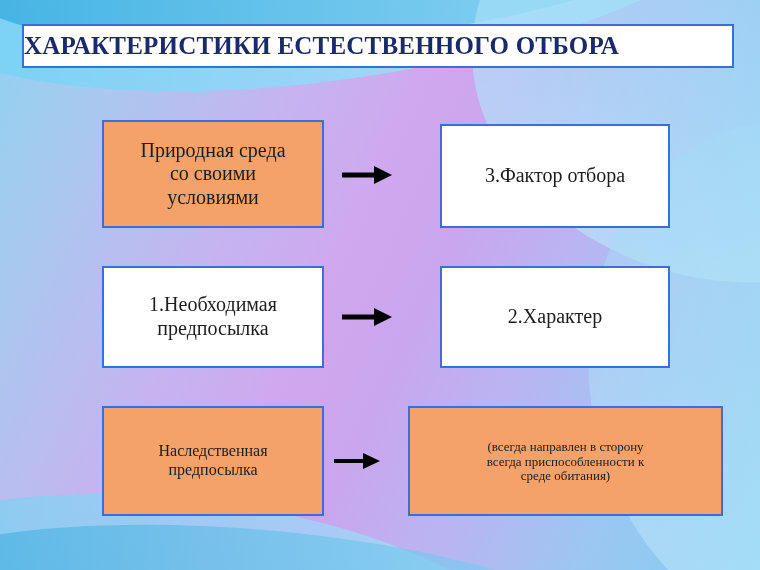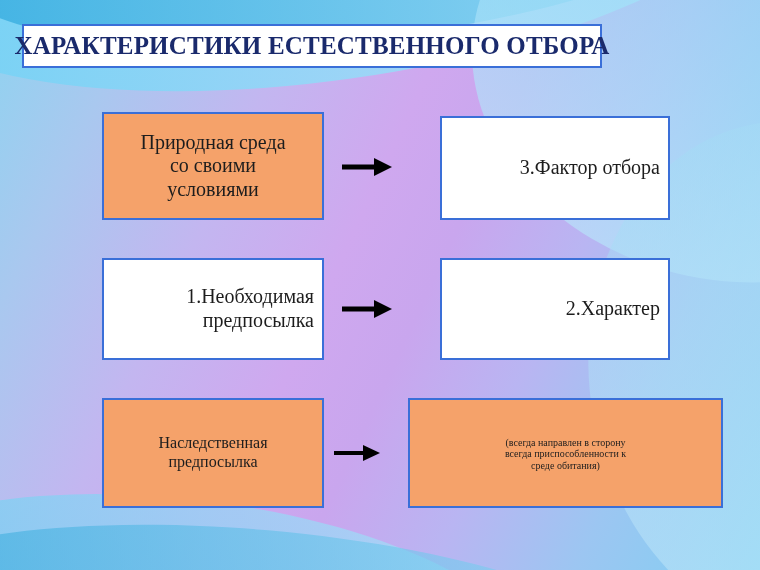--- a/index.html
+++ b/index.html
@@ -74,65 +74,65 @@
     background: linear-gradient(70deg, #2da5da, #8ad6f3);
     transform: rotate(5deg);
     opacity: .6;
   }
 
   
   #title-bar {
     position: absolute;
     left: 22px;
     top: 24px;
-    width: 580px;
+    width: 712px;
     height: 44px;
     background: #ffffff;
     border: 2px solid #3a6fd8;
     box-sizing: border-box;
     display: flex;
     align-items: center;
-    justify-content: center;
+    justify-content: flex-start;
   }
   #title-text {
     font-family: "Liberation Serif", serif;
     font-weight: bold;
     font-size: 25px;
     letter-spacing: .2px;
     color: #1a2a6c;
     white-space: nowrap;
   }
 
   
   #diagram {
     position: absolute;
     left: 0;
-    top: 0;
+    top: 8px;
     width: 760px;
     height: 468px;
   }
   .box {
     position: absolute;
     box-sizing: border-box;
     display: flex;
     align-items: center;
     justify-content: center;
     text-align: center;
     border: 2px solid #3a6fd8;
     font-family: "Liberation Serif", serif;
     color: #1d1d1d;
     line-height: 1.18;
     padding: 4px 8px;
   }
   .box.orange { background: #f5a26a; }
-  .box.white  { background: #ffffff; text-align: right; }
+  .box.white  { background: #ffffff; }
   .box .inner { width: 100%; }
   .sub {
     display: block;
-    font-size: 10px;
+    font-size: 13px;
     line-height: 1.14;
     margin-top: 2px;
   }
   .arrow {
     position: absolute;
     width: 56px;
     height: 28px;
     display: flex;
     align-items: center;
     justify-content: center;

